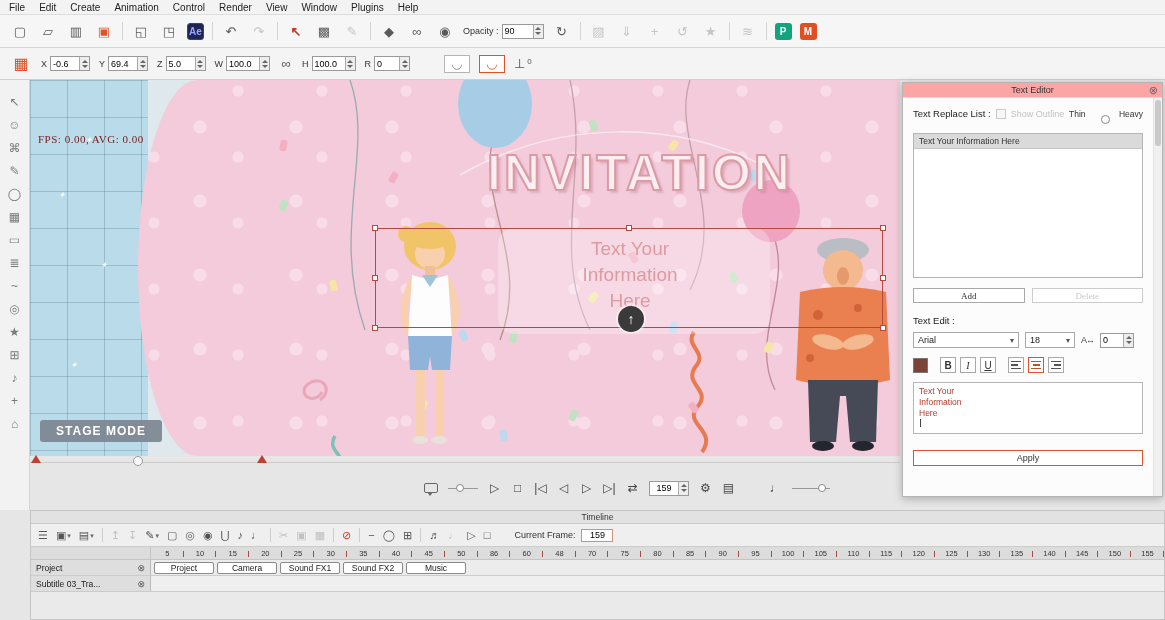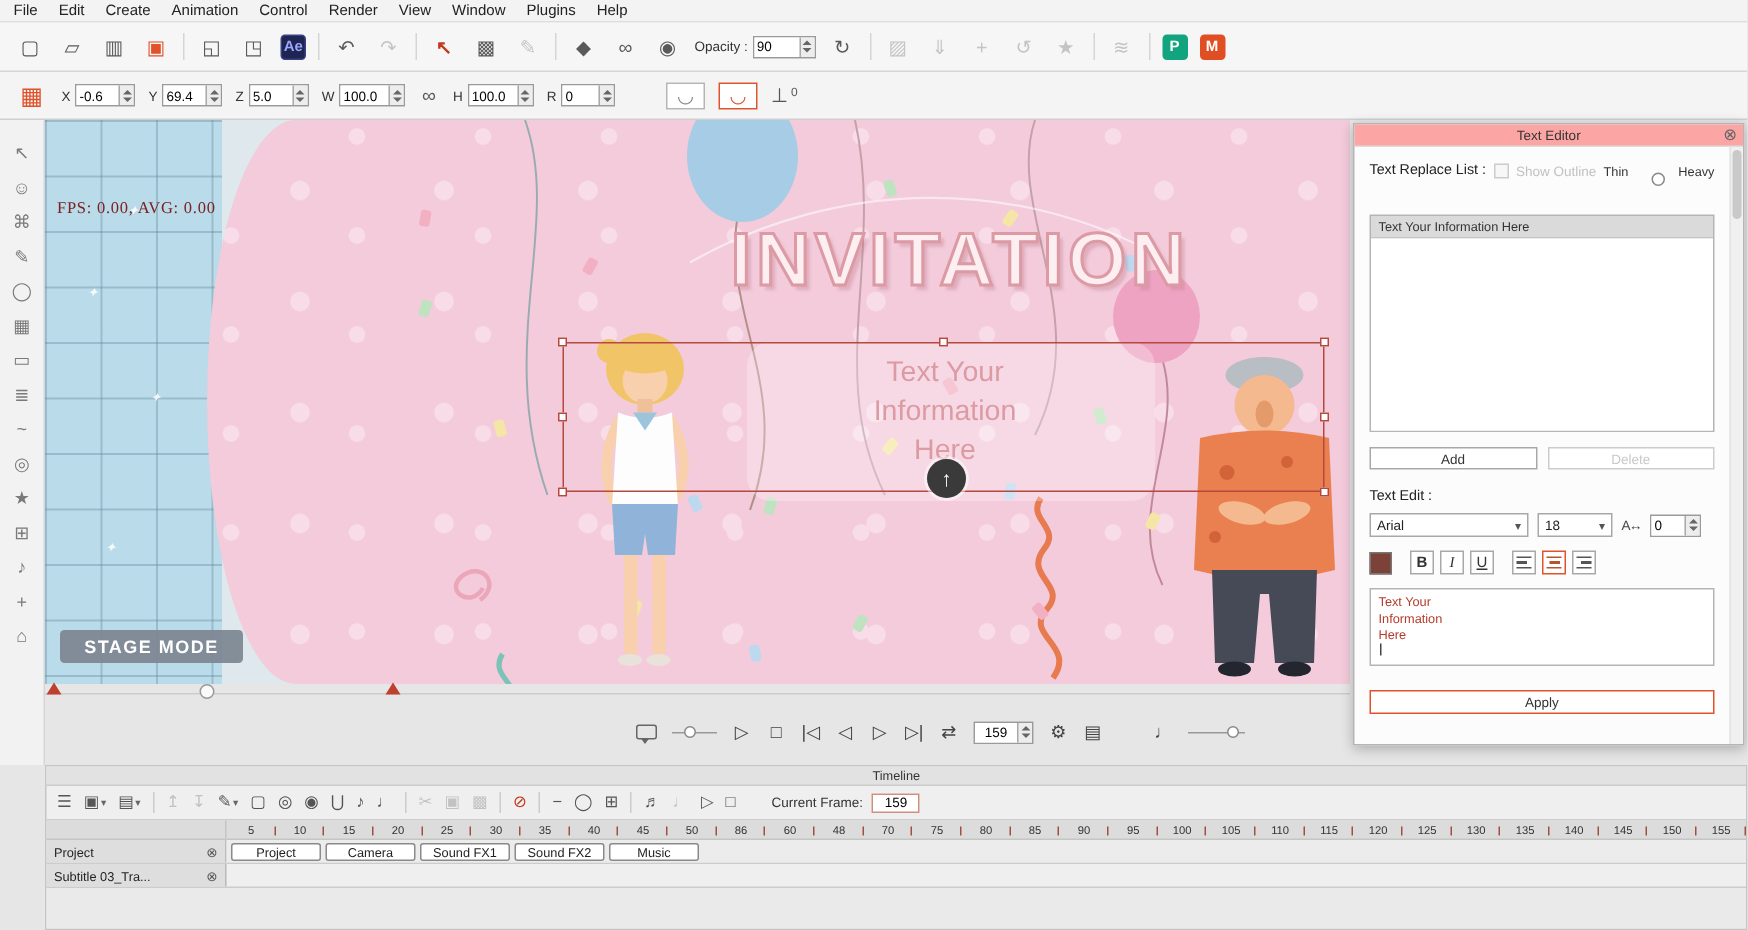--- a/index.html
+++ b/index.html
@@ -119,27 +119,27 @@
   .tep-body { position:absolute; left:0; right:9px; top:15px; bottom:0; padding:10px 10px 0 10px; }
   .ter1 { display:flex; justify-content:space-between; align-items:center; }
   .ter1-left { display:flex; align-items:center; gap:5px; font-size:9.5px; }
   .chk { width:10px; height:10px; border:1px solid #ccc; background:#f7f7f7; display:inline-block; }
   .outline-lbl { color:#c2c2c2; font-size:9px; }
   .weight { width:74px; }
   .weight-lbls { display:flex; justify-content:space-between; font-size:8.5px; color:#333; }
   .weight-slider { margin-top:7px; height:2px; background:#aaa; position:relative; }
   .weight-slider i { position:absolute; left:32px; top:-4px; width:9px; height:9px; border-radius:50%;
     background:#fff; border:1px solid #888; }
-  .lst { margin-top:24px; border:1px solid #b5b5b5; }
+  .lst { margin-top:14px; border:1px solid #b5b5b5; }
   .lst-h { height:15px; background:#dadada; border-bottom:1px solid #c5c5c5; display:flex;
     align-items:center; padding:0 5px; font-size:8.5px; color:#333; }
   .lst-b { height:128px; background:#fff; }
   .tbtn-row { margin-top:10px; display:flex; gap:7px; }
   .tbtn { flex:1; height:15px; border:1px solid #a8a8a8; background:#fff; font-size:9px;
-    display:flex; align-items:center; justify-content:center; color:#333; }
+    display:flex; align-items:center; justify-content:center; color:#333;font-family:Liberation Serif, serif; }
   .tbtn.disabled { color:#c9c9c9; border-color:#ccc; }
   .te-lbl { margin-top:12px; font-size:9.5px; }
   .font-row { margin-top:6px; display:flex; align-items:center; gap:6px; }
   .selbox2 { height:16px; border:1px solid #a8a8a8; background:#fff; display:flex; align-items:center;
     justify-content:space-between; padding:0 4px; font-size:9px; color:#222; }
   .selbox2 .arr { font-size:8px; color:#555; margin-left:4px; }
   .kern { font-size:9px; color:#444; letter-spacing:-1px; }
   .style-row { margin-top:9px; display:flex; align-items:center; gap:4px; }
   .swatch { width:15px; height:15px; background:#7c4237; border:1px solid #777; }
   .sbtn { width:16px; height:16px; border:1px solid #a8a8a8; background:#fff; display:flex;

